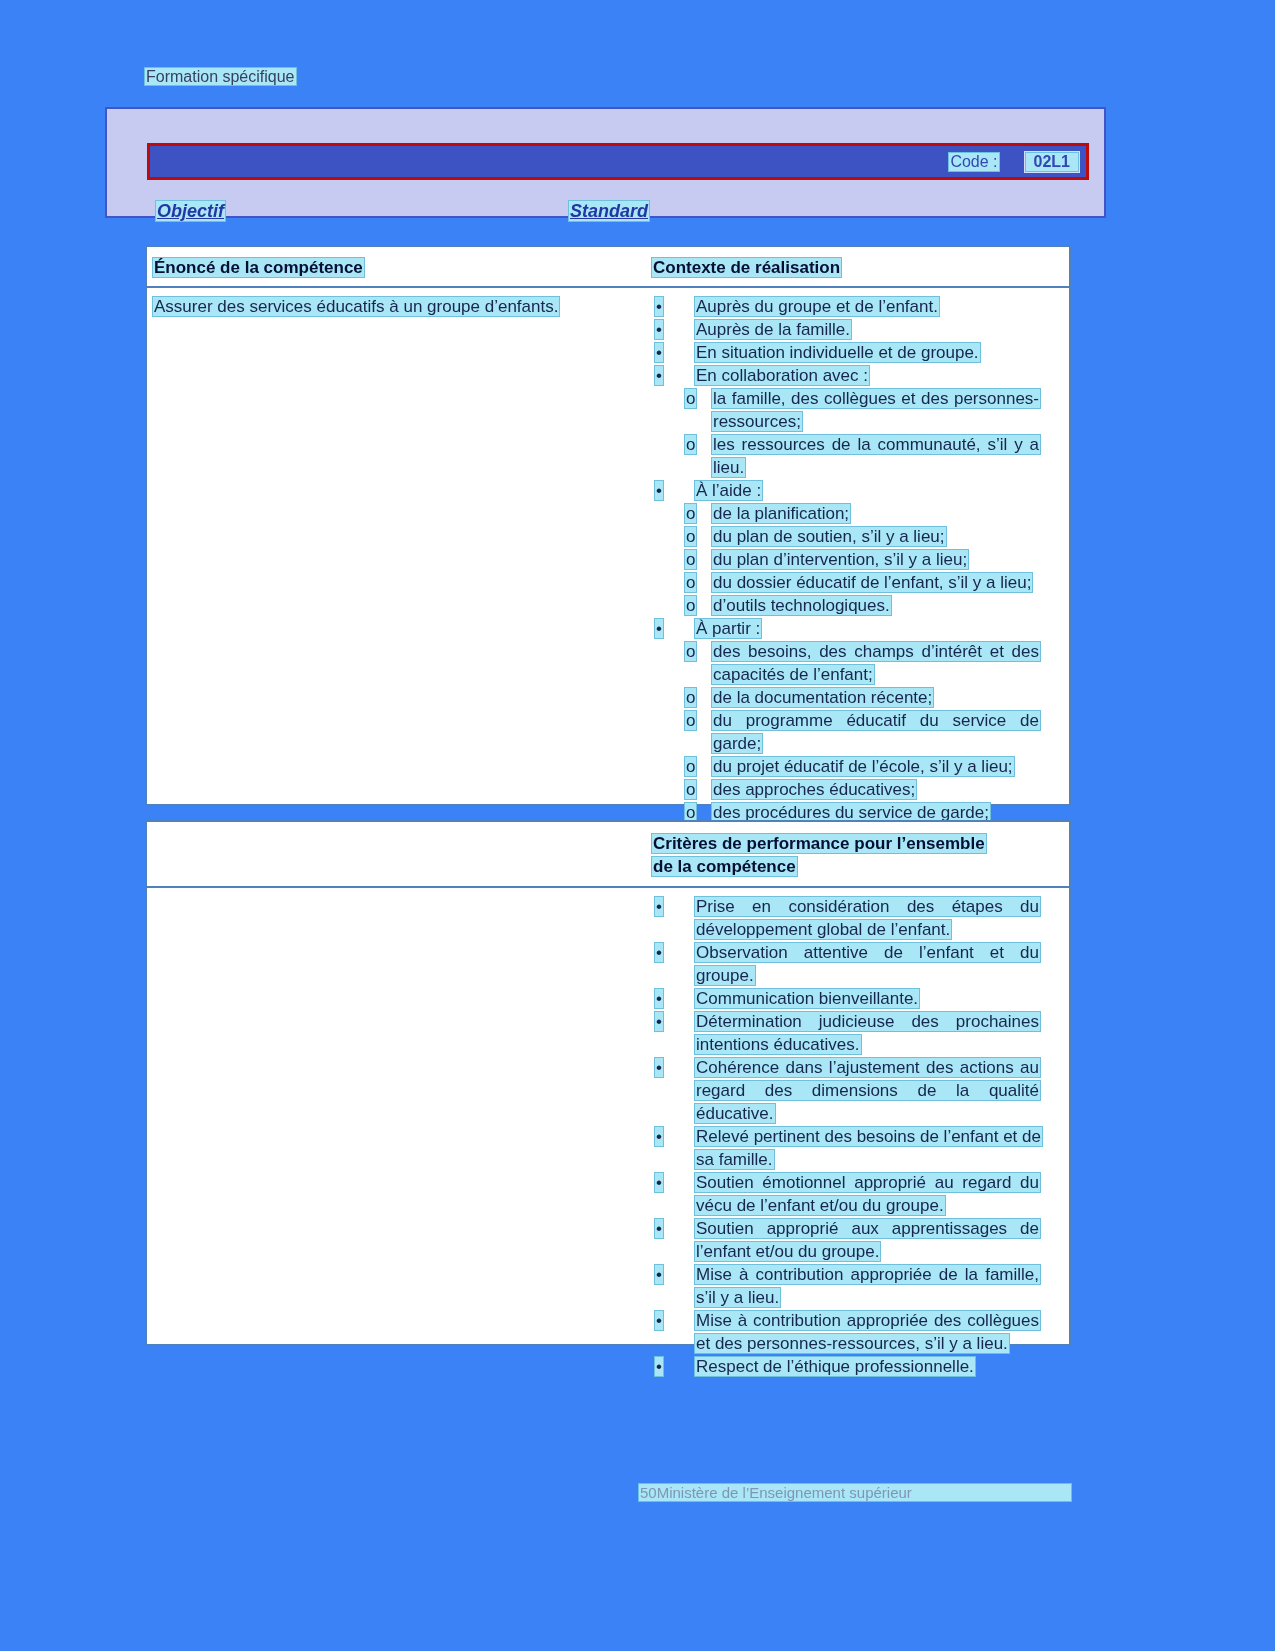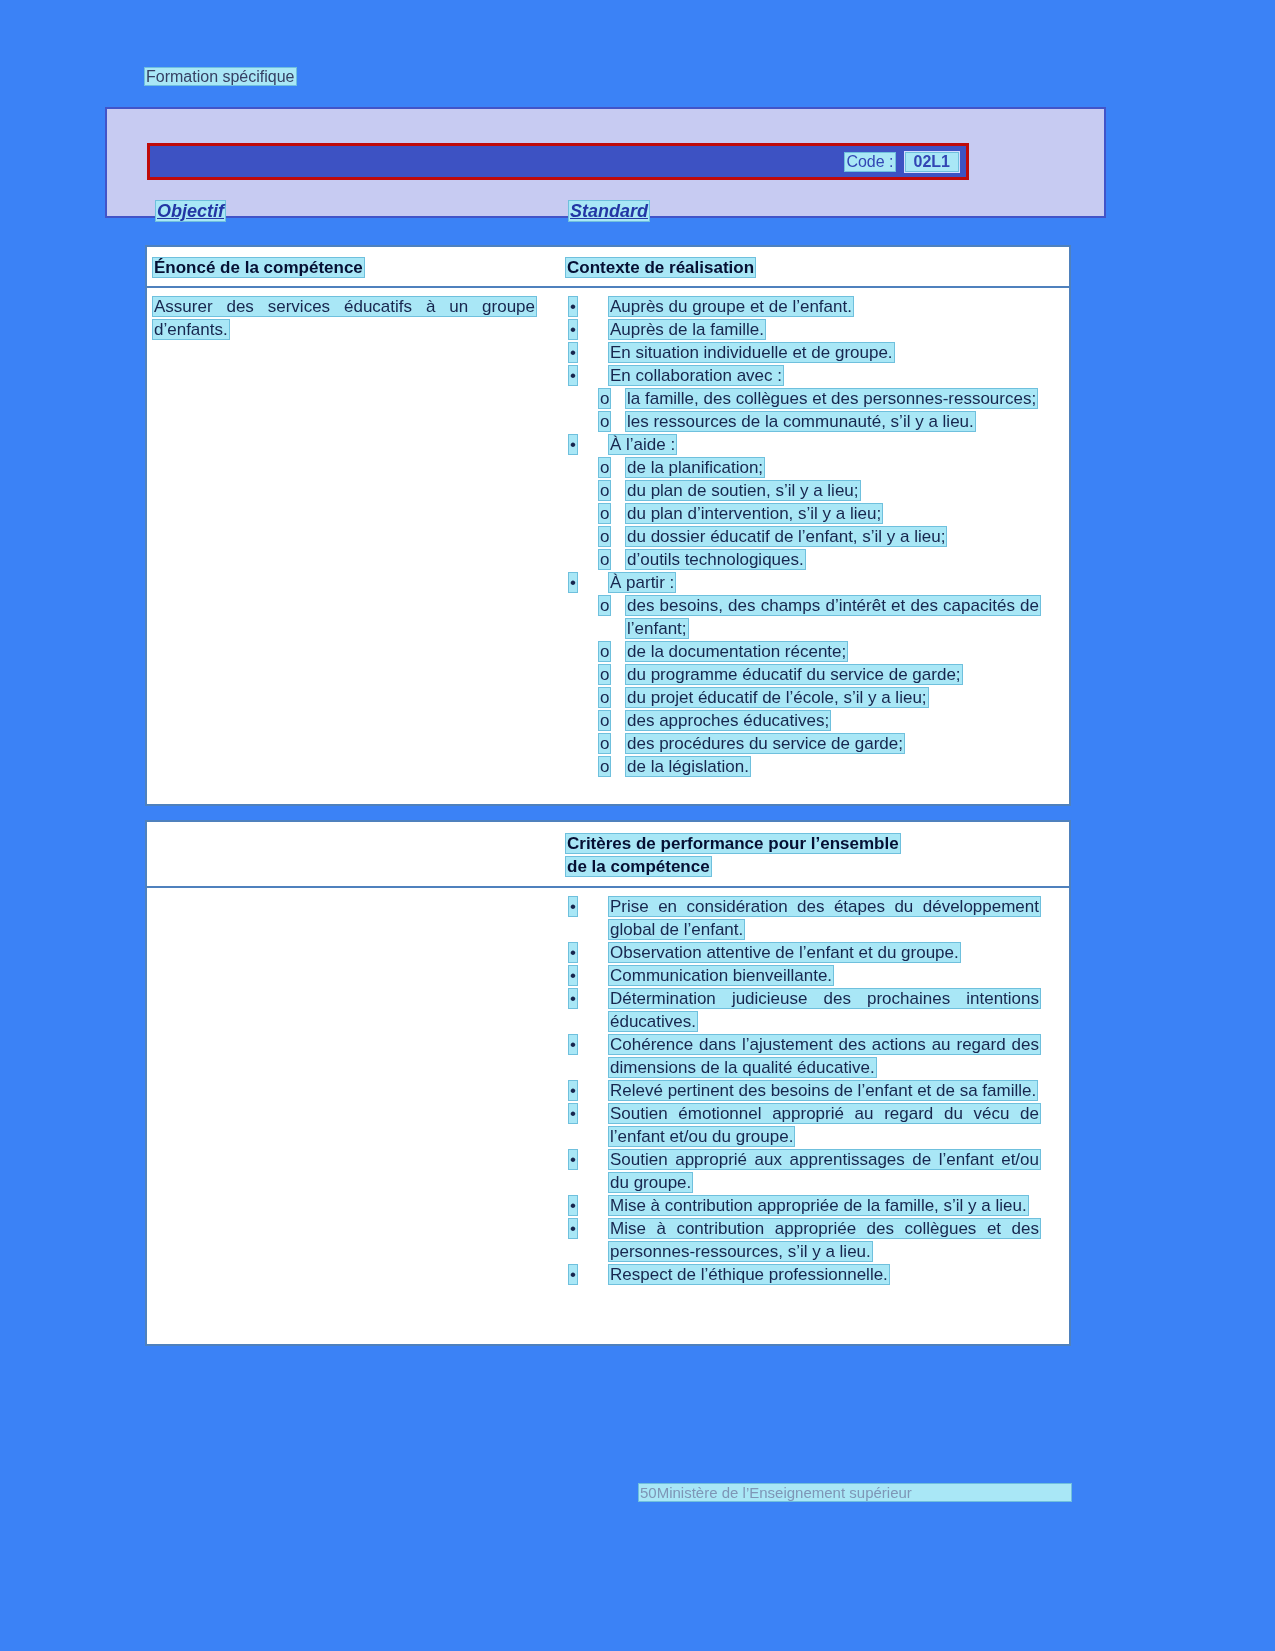--- a/index.html
+++ b/index.html
@@ -25,45 +25,45 @@
     position: absolute; left: 144px; top: 68px;
     font-size: 16px; color: #353f63;
   }
   .banner {
     position: absolute; left: 105px; top: 107px;
     width: 1001px; height: 111px;
     background: #c7cbf2; border: 2px solid #4254c8;
   }
   .code-bar {
     position: absolute; left: 40px; top: 34px;
-    width: 822px; height: 37px;
+    width: 942px; height: 37px;
     background: #3d52c3; border: 3px solid #bf0a0a;
     display: flex; align-items: center; justify-content: flex-end;
-    gap: 8px; padding-right: 6px; font-size: 16px;
+    gap: 24px; padding-right: 6px; font-size: 16px;
   }
   .code-bar .hl { color: #3346b4; }
   .code-value { border: 1px solid #d6ddff; font-weight: bold; padding: 1px 9px; }
   .obj-label, .std-label {
     position: absolute; top: 92px;
     font-size: 18px; font-weight: bold; font-style: italic;
     color: #2336a4;
   }
   .obj-label { left: 48px; }
   .std-label { left: 461px; }
   .obj-label .hl, .std-label .hl { text-decoration: underline; }
   .doc-table {
     position: absolute; left: 145px; width: 926px;
     background: #ffffff; border: 2px solid #4f81bd;
     font-size: 17px; line-height: 23px;
   }
   #table1 { top: 245px; height: 561px; }
   #table2 { top: 820px; height: 526px; }
   .t-header { display: flex; border-bottom: 2px solid #4f81bd; padding-top: 9px; height: 41px; }
   #table2 .t-header { height: 66px; padding-top: 10px; }
-  .col-left { width: 418px; flex: none; padding-left: 5px; padding-right: 28px; }
+  .col-left { width: 504px; flex: none; padding-left: 5px; padding-right: 28px; }
   .col-right { flex: 1 1 auto; padding-right: 28px; }
   .th { font-weight: bold; color: #050f33; }
   .t-body { display: flex; padding-top: 7px; }
   .body-left { text-align: justify; }
   .li { display: flex; }
   .li .marker { flex: none; width: 43px; padding-left: 3px; }
   .li.lvl2 { margin-left: 30px; }
   .li.lvl2 .marker { width: 30px; }
   .li .txt { flex: 1 1 auto; text-align: justify; }
   .footer {

